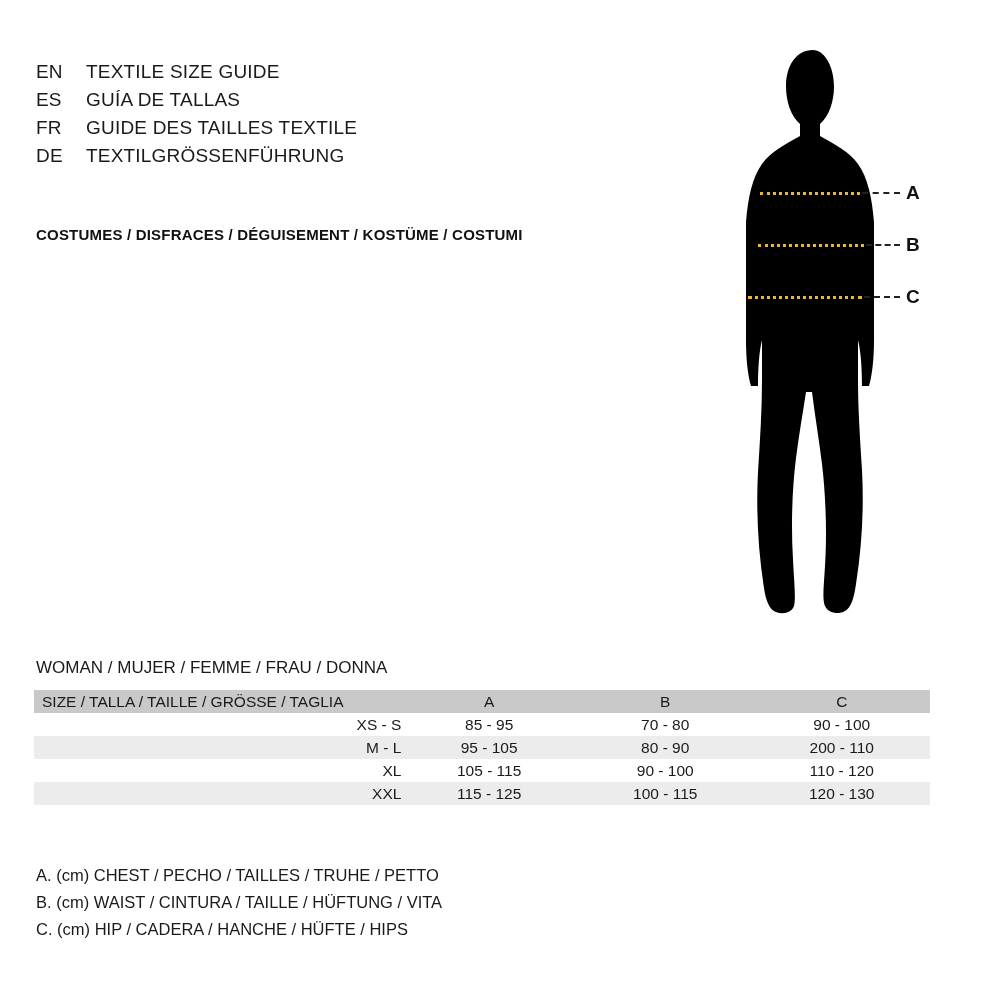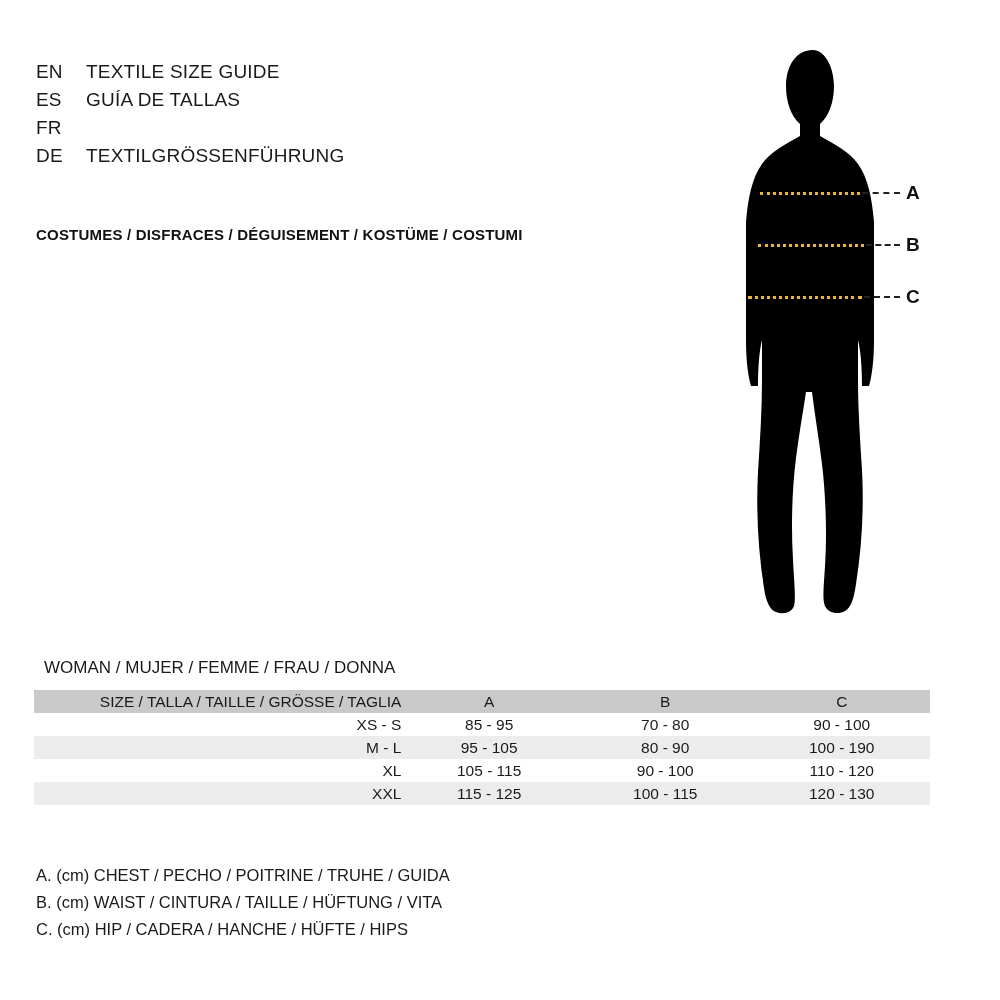--- a/index.html
+++ b/index.html
@@ -77,21 +77,21 @@
   .lead-label {
     position: absolute;
     font-size: 19px;
     font-weight: bold;
     color: #111;
   }
 
   
   .table-title {
     position: absolute;
-    left: 44px;
+    left: 36px;
     top: 658px;
     font-size: 17px;
     color: #1a1a1a;
   }
   table.size-table {
     position: absolute;
     left: 34px;
     top: 690px;
     width: 896px;
     border-collapse: collapse;
@@ -105,21 +105,21 @@
     font-weight: normal;
     color: #1a1a1a;
   }
   table.size-table thead tr {
     background: #c9c9c9;
   }
   table.size-table thead th {
     font-size: 15.5px;
   }
   table.size-table thead th.hdr-size {
-    text-align: right;
+    text-align: left;
     padding-left: 8px;
   }
   table.size-table thead th.hdr-col {
     text-align: center;
   }
   table.size-table tbody tr.odd {
     background: #ffffff;
   }
   table.size-table tbody tr.even {
     background: #ececec;
@@ -156,20 +156,21 @@
   <div class="lang-row">
     <span class="lang-code">EN</span>
     <span class="lang-text">TEXTILE SIZE GUIDE</span>
   </div>
   <div class="lang-row">
     <span class="lang-code">ES</span>
     <span class="lang-text">GUÍA DE TALLAS</span>
   </div>
   <div class="lang-row">
     <span class="lang-code">FR</span>
+    <span class="lang-text">GUIDE DES TAILLES TEXTILE</span>
   </div>
   <div class="lang-row">
     <span class="lang-code">DE</span>
     <span class="lang-text">TEXTILGRÖSSENFÜHRUNG</span>
   </div>
 </div>
 
 <div class="subtitle">COSTUMES / DISFRACES / DÉGUISEMENT / KOSTÜME / COSTUMI</div>
 
 <div class="figure-wrap">
@@ -225,34 +226,34 @@
     <tr class="odd">
       <td class="cell-size">XS - S</td>
       <td class="cell-val">85 - 95</td>
       <td class="cell-val">70 - 80</td>
       <td class="cell-val">90 - 100</td>
     </tr>
     <tr class="even">
       <td class="cell-size">M - L</td>
       <td class="cell-val">95 - 105</td>
       <td class="cell-val">80 - 90</td>
-      <td class="cell-val">100 - 190</td>
+      <td class="cell-val">200 - 110</td>
     </tr>
     <tr class="odd">
       <td class="cell-size">XL</td>
       <td class="cell-val">105 - 115</td>
       <td class="cell-val">90 - 100</td>
       <td class="cell-val">110 - 120</td>
     </tr>
     <tr class="even">
       <td class="cell-size">XXL</td>
       <td class="cell-val">115 - 125</td>
       <td class="cell-val">100 - 115</td>
       <td class="cell-val">120 - 130</td>
     </tr>
   </tbody>
 </table>
 
 <div class="legend">
-  <div>A. (cm) CHEST / PECHO / POITRINE / TRUHE / GUIDA</div>
+  <div>A. (cm) CHEST / PECHO / TAILLES / TRUHE / PETTO</div>
   <div>B. (cm) WAIST / CINTURA / TAILLE / HÜFTUNG / VITA</div>
   <div>C. (cm) HIP / CADERA / HANCHE / HÜFTE / HIPS</div>
 </div>
 
 </body></html>

